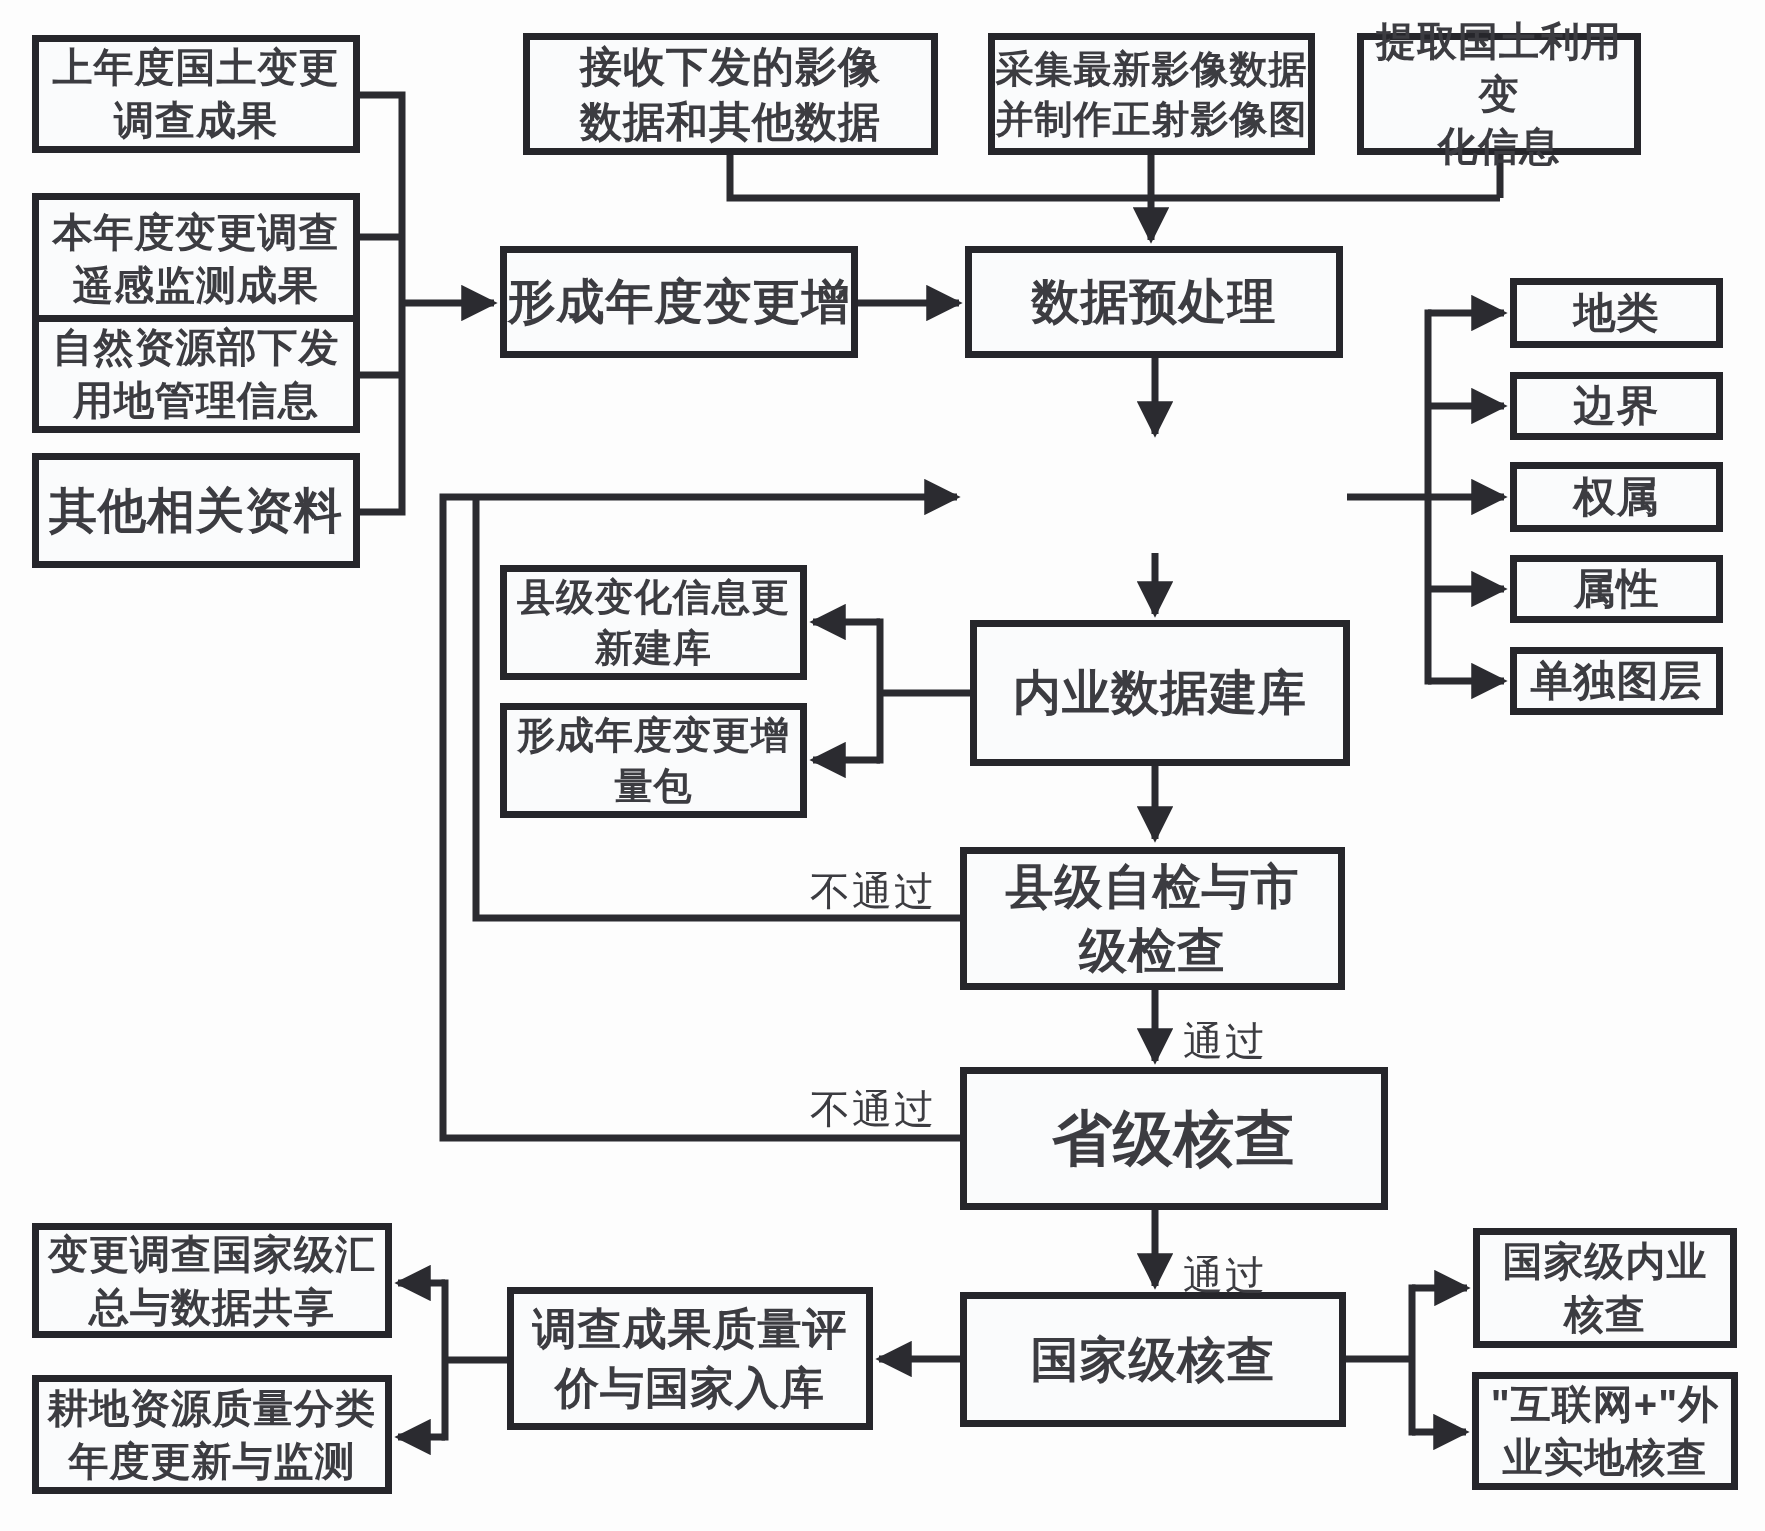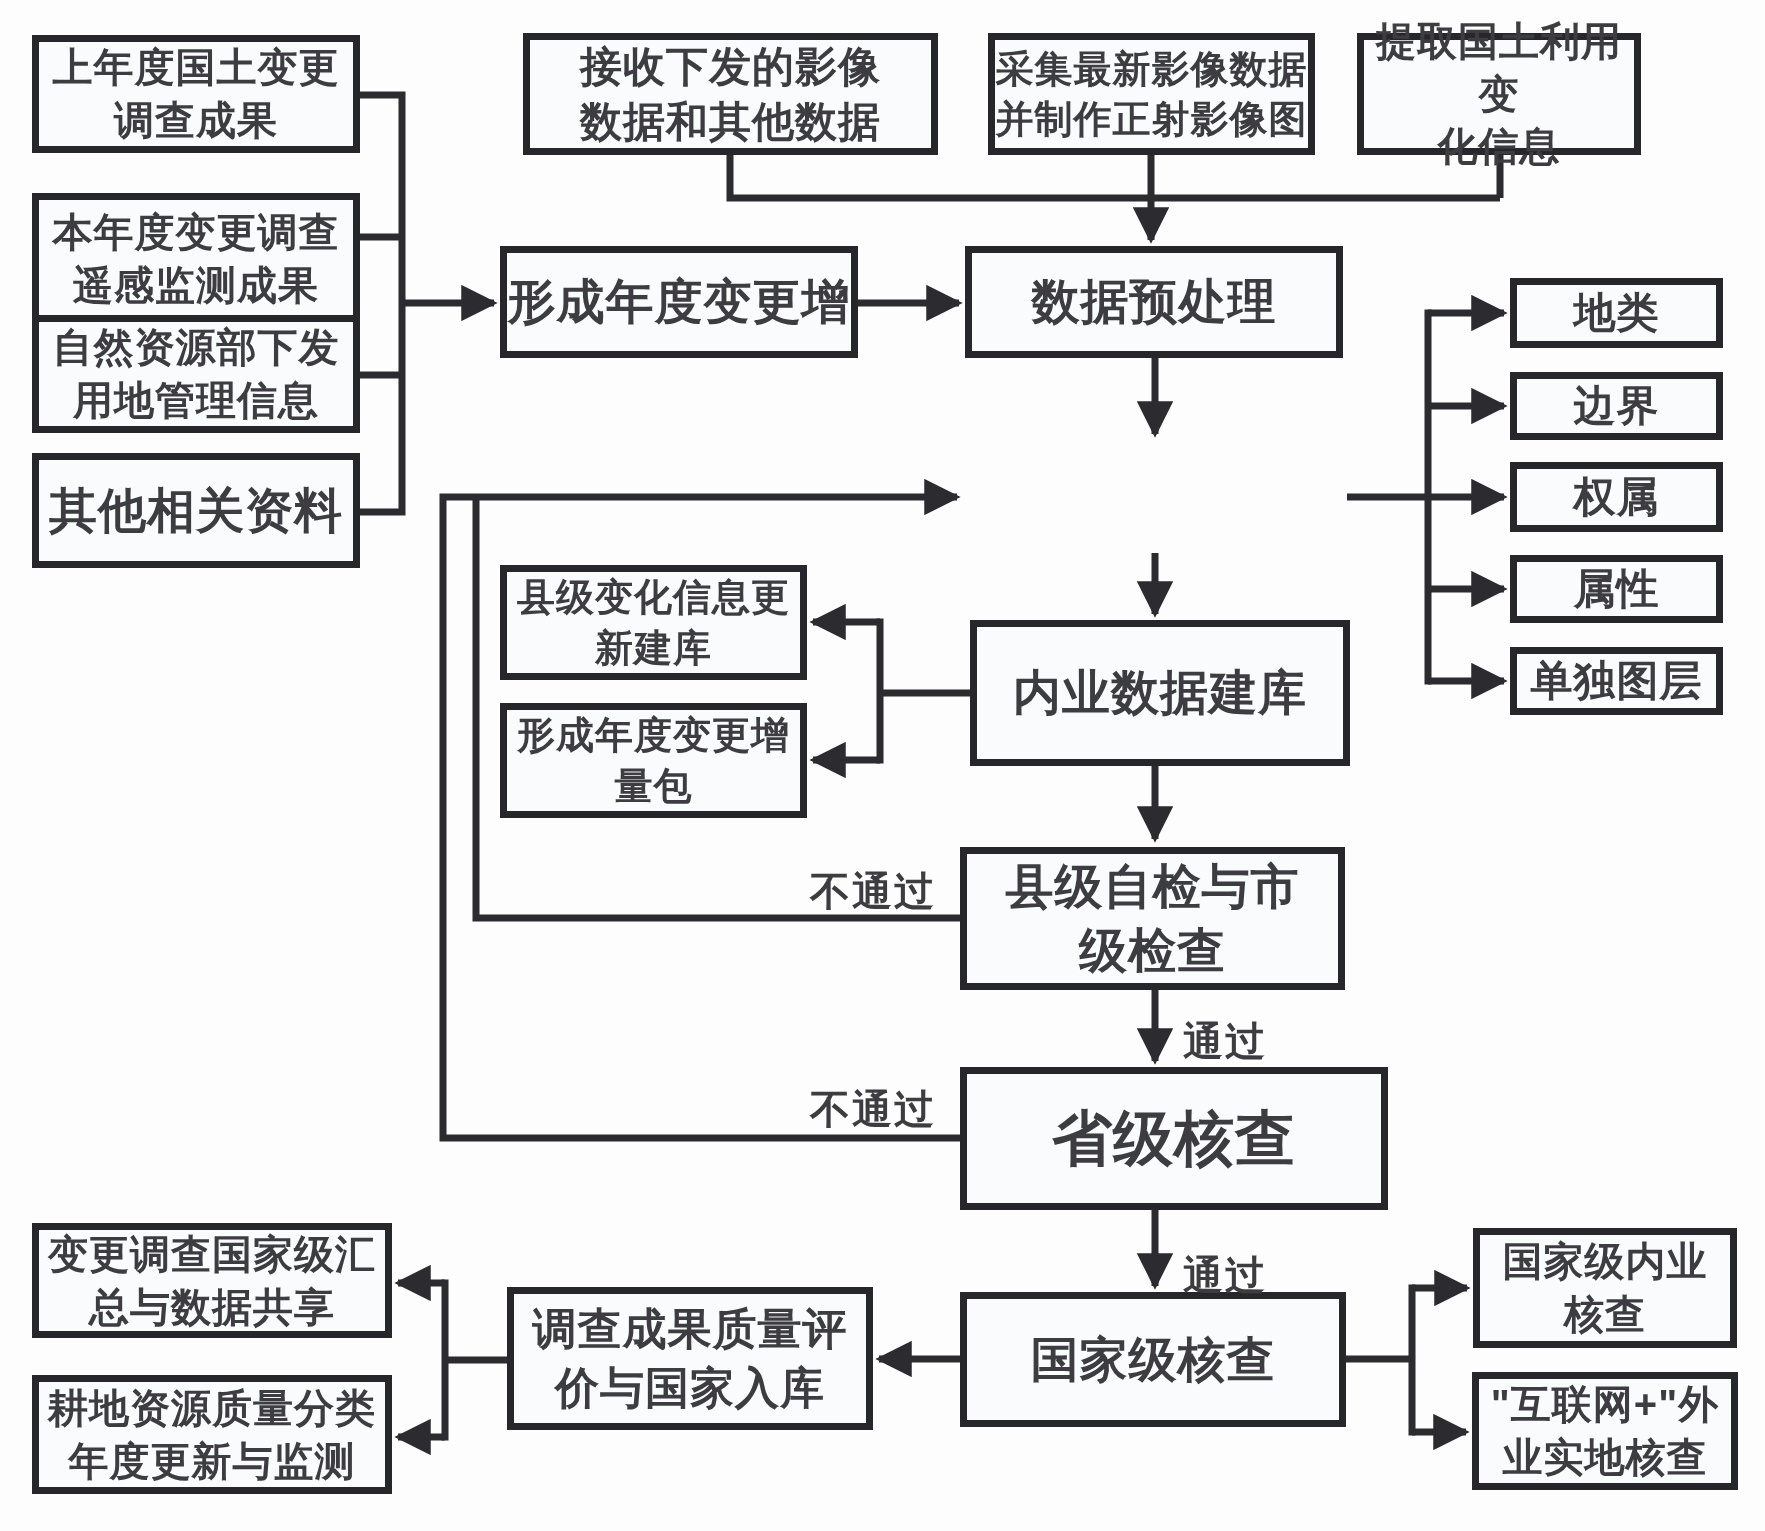--- a/index.html
+++ b/index.html
@@ -12,21 +12,21 @@
     font-family:"Liberation Sans","DejaVu Sans",sans-serif;overflow:hidden;padding-left:28px;
   }
   .wires{position:absolute;left:0;top:0;width:1765px;height:1531px;}
   .node{
     position:absolute;box-sizing:border-box;border:7px solid var(--box-border);
     background:var(--box-fill);color:var(--text);font-weight:bold;
     display:flex;align-items:center;justify-content:center;text-align:center;
     white-space:pre-line;line-height:1.32;letter-spacing:1px;
   }
   .edge-label{
-    position:absolute;color:var(--text);font-weight:bold;font-size:40px;
+    position:absolute;color:var(--text);font-weight:normal;font-size:40px;
     white-space:nowrap;letter-spacing:2px;
   }
 </style>
 </head>
 <body>
 
 <div class="canvas">
 
   <svg class="wires" viewBox="0 0 1765 1531" xmlns="http://www.w3.org/2000/svg">
     <defs>

